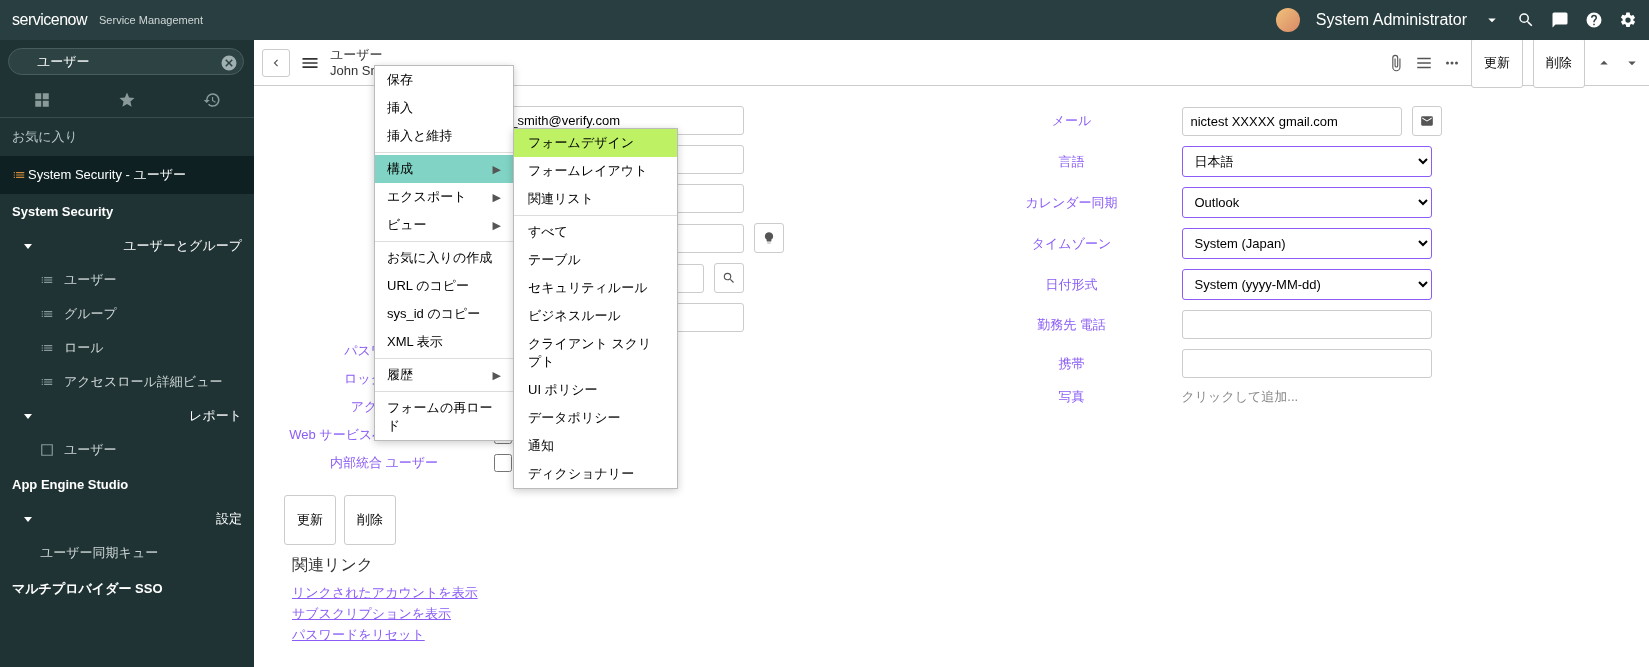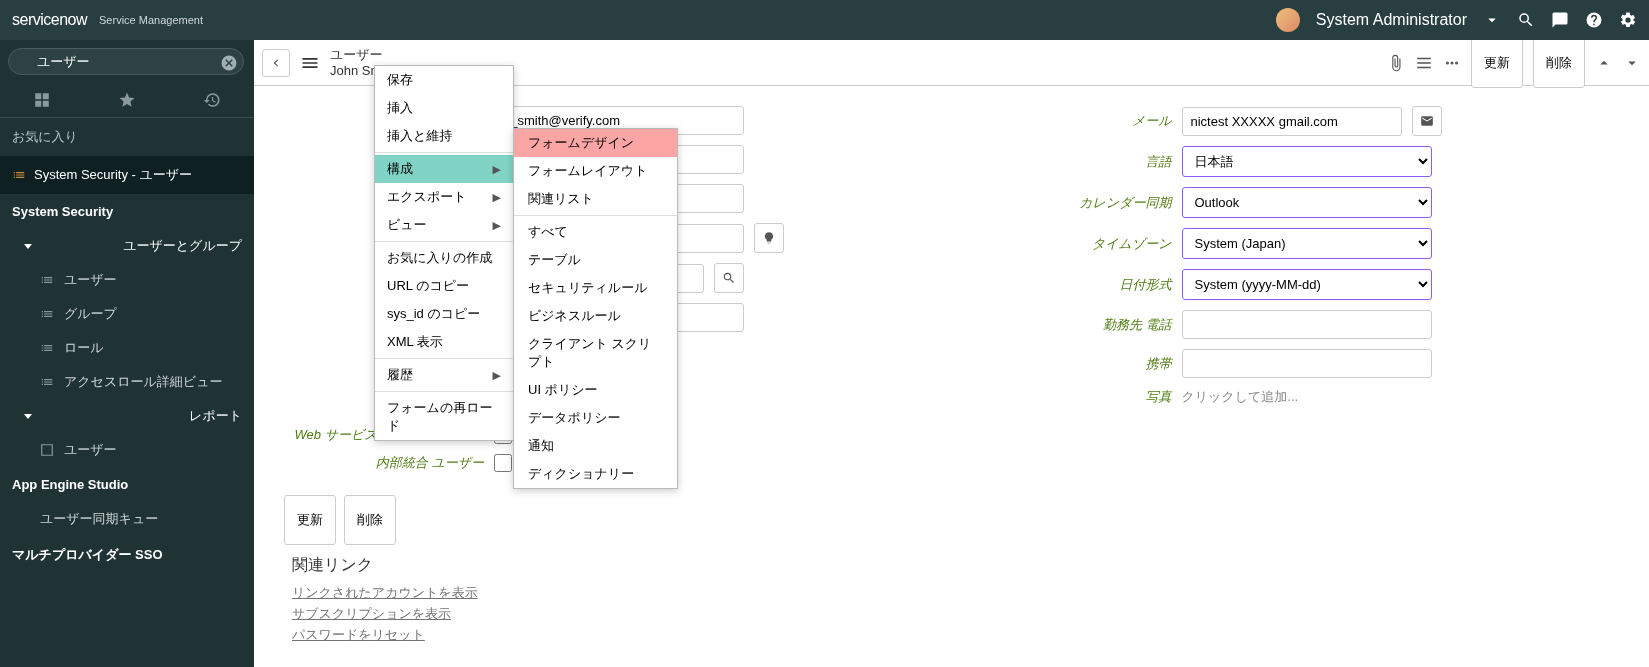--- a/index.html
+++ b/index.html
@@ -18,21 +18,21 @@
 
 .sidebar { width: 254px; background: #1f3334; color: #fff; display: flex; flex-direction: column; font-size: 13px; overflow-y: auto; }
 .filter-row { display: flex; align-items: center; padding: 8px; gap: 6px; }
 .filter-input { flex: 1; background: #2d4243; border: 1px solid #4a5d5e; border-radius: 16px; padding: 5px 30px 5px 28px; color: #fff; font-size: 13px; position: relative; }
 .filter-wrap { position: relative; flex: 1; }
 .filter-wrap .funnel { position: absolute; left: 10px; top: 8px; width: 14px; height: 14px; fill: #a0b0b0; }
 .filter-wrap .clear { position: absolute; right: 8px; top: 6px; width: 18px; height: 18px; fill: #a0b0b0; cursor: pointer; }
 .nav-tabs { display: flex; justify-content: space-around; padding: 8px 0; border-bottom: 1px solid #3a4d4e; }
 .nav-tab-icon { width: 18px; height: 18px; fill: #8a9a9a; cursor: pointer; }
 .side-section { padding: 10px 12px; color: #b8c5c5; cursor: pointer; }
-.side-item-hl { background: #0e2021; display: flex; align-items: center; gap: 8px; padding: 10px 12px; color: #fff; }
+.side-item-hl { background: #0e2021; display: flex; align-items: center; gap: 2px; padding: 10px 12px; color: #fff; }
 .side-item-hl .bars { width: 14px; height: 14px; fill: #d08a3a; }
 .side-head { padding: 10px 12px; font-weight: bold; color: #fff; }
 .side-group { padding: 8px 12px 8px 24px; display: flex; align-items: center; gap: 6px; cursor: pointer; justify-content: space-between; }
 .caret { display: inline-block; width: 0; height: 0; border-left: 4px solid transparent; border-right: 4px solid transparent; border-top: 5px solid #fff; margin-right: 4px; }
 .side-sub { padding: 8px 12px 8px 40px; display: flex; align-items: center; gap: 10px; cursor: pointer; color: #d0d7d7; }
 .side-sub .list-icon { width: 14px; height: 14px; fill: #8a9a9a; }
 
 .main { flex: 1; display: flex; flex-direction: column; background: #fff; overflow: hidden; position: relative; }
 .form-header { height: 46px; border-bottom: 1px solid #ccc; display: flex; align-items: center; padding: 0 8px; gap: 8px; background: #fff; }
 .back-btn { width: 28px; height: 28px; border: 1px solid #ccc; border-radius: 3px; display: flex; align-items: center; justify-content: center; cursor: pointer; }
@@ -41,41 +41,41 @@
 .form-title { font-size: 13px; color: #333; }
 .form-subtitle { font-size: 13px; color: #333; }
 .header-spacer { flex: 1; }
 .header-actions { display: flex; align-items: center; gap: 10px; }
 .hdr-icon { width: 18px; height: 18px; fill: #555; cursor: pointer; }
 .hdr-btn { border: 1px solid #ccc; background: #fff; padding: 15px 12px; font-size: 13px; border-radius: 3px; cursor: pointer; }
 
 .form-body { flex: 1; overflow-y: auto; padding: 20px 30px; display: flex; gap: 40px; }
 .form-col { flex: 1; display: flex; flex-direction: column; gap: 10px; }
 .form-row { display: flex; align-items: center; gap: 10px; }
-.form-label { width: 200px; text-align: right; font-size: 13px; color: #4d7c0f; font-style: italic; }
+.form-label { width: 200px; text-align: center; font-size: 13px; color: #8b5cf6; }
 .form-input { flex: 1; border: 1px solid #ccc; border-radius: 3px; padding: 6px 8px; font-size: 13px; max-width: 250px; }
 .form-select { flex: 1; border: 1px solid #8b5cf6; border-radius: 3px; padding: 6px 8px; font-size: 13px; max-width: 250px; background: #fff; }
 .icon-btn { width: 30px; height: 30px; border: 1px solid #ccc; border-radius: 3px; display: flex; align-items: center; justify-content: center; cursor: pointer; }
 .chk { width: 18px; height: 18px; }
 .photo-placeholder { color: #888; font-size: 13px; }
 
 .bottom-actions { padding: 0 30px 10px; display: flex; gap: 8px; }
 .related-links { padding: 0 30px 20px; margin-left: 8px; }
 .related-links h3 { font-size: 16px; margin-bottom: 8px; color: #333; font-weight: normal; }
-.related-links a { display: block; color: #737373; font-size: 13px; margin-bottom: 3px; }
+.related-links a { display: block; color: #8b5cf6; font-size: 13px; margin-bottom: 3px; }
 
 
 .context-menu { position: absolute; top: 25px; left: 120px; background: #fff; border: 1px solid #bbb; box-shadow: 0 2px 8px rgba(0,0,0,0.2); font-size: 13px; z-index: 100; width: 140px; }
 .cm-item { padding: 5px 12px; cursor: pointer; display: flex; justify-content: space-between; align-items: center; }
 .cm-item.hover-state { background: #81d4c5; }
 .cm-sep { height: 1px; background: #ddd; margin: 2px 0; }
 .cm-sub-arrow { font-size: 11px; color: #555; }
 .submenu { position: absolute; top: 88px; left: 259px; background: #fff; border: 1px solid #bbb; box-shadow: 0 2px 8px rgba(0,0,0,0.2); font-size: 13px; z-index: 101; width: 165px; }
 .sm-item { padding: 5px 14px; cursor: pointer; }
-.sm-item.hover-state { background: #fca5a5; }
+.sm-item.hover-state { background: #bef264; }
 
 svg { display: block; }
 </style>
 </head>
 <body>
 
 <div class="topbar">
   <div class="topbar-left">
     <span class="logo">servicenow</span>
     <span class="logo-sub">Service Management</span>
@@ -165,20 +165,24 @@
         <span class="caret"></span>
         <span>レポート</span>
       </div>
     <div class="side-sub">
         <svg class="list-icon" viewBox="0 0 24 24">
           <path d="M3 3h18v18H3z" fill="none" stroke="#8a9a9a" stroke-width="2"></path>
         </svg>
         <span>ユーザー</span>
       </div>
     <div class="side-head">App Engine Studio</div>
+    <div class="side-group">
+        <span class="caret"></span>
+        <span>設定</span>
+      </div>
     <div class="side-sub">
         <span>ユーザー同期キュー</span>
       </div>
     <div class="side-head">マルチプロバイダー SSO</div>
   </div>
 
   <div class="main">
     <div class="form-header">
       <div class="back-btn">
         <svg width="14" height="14" viewBox="0 0 24 24" fill="#555">

